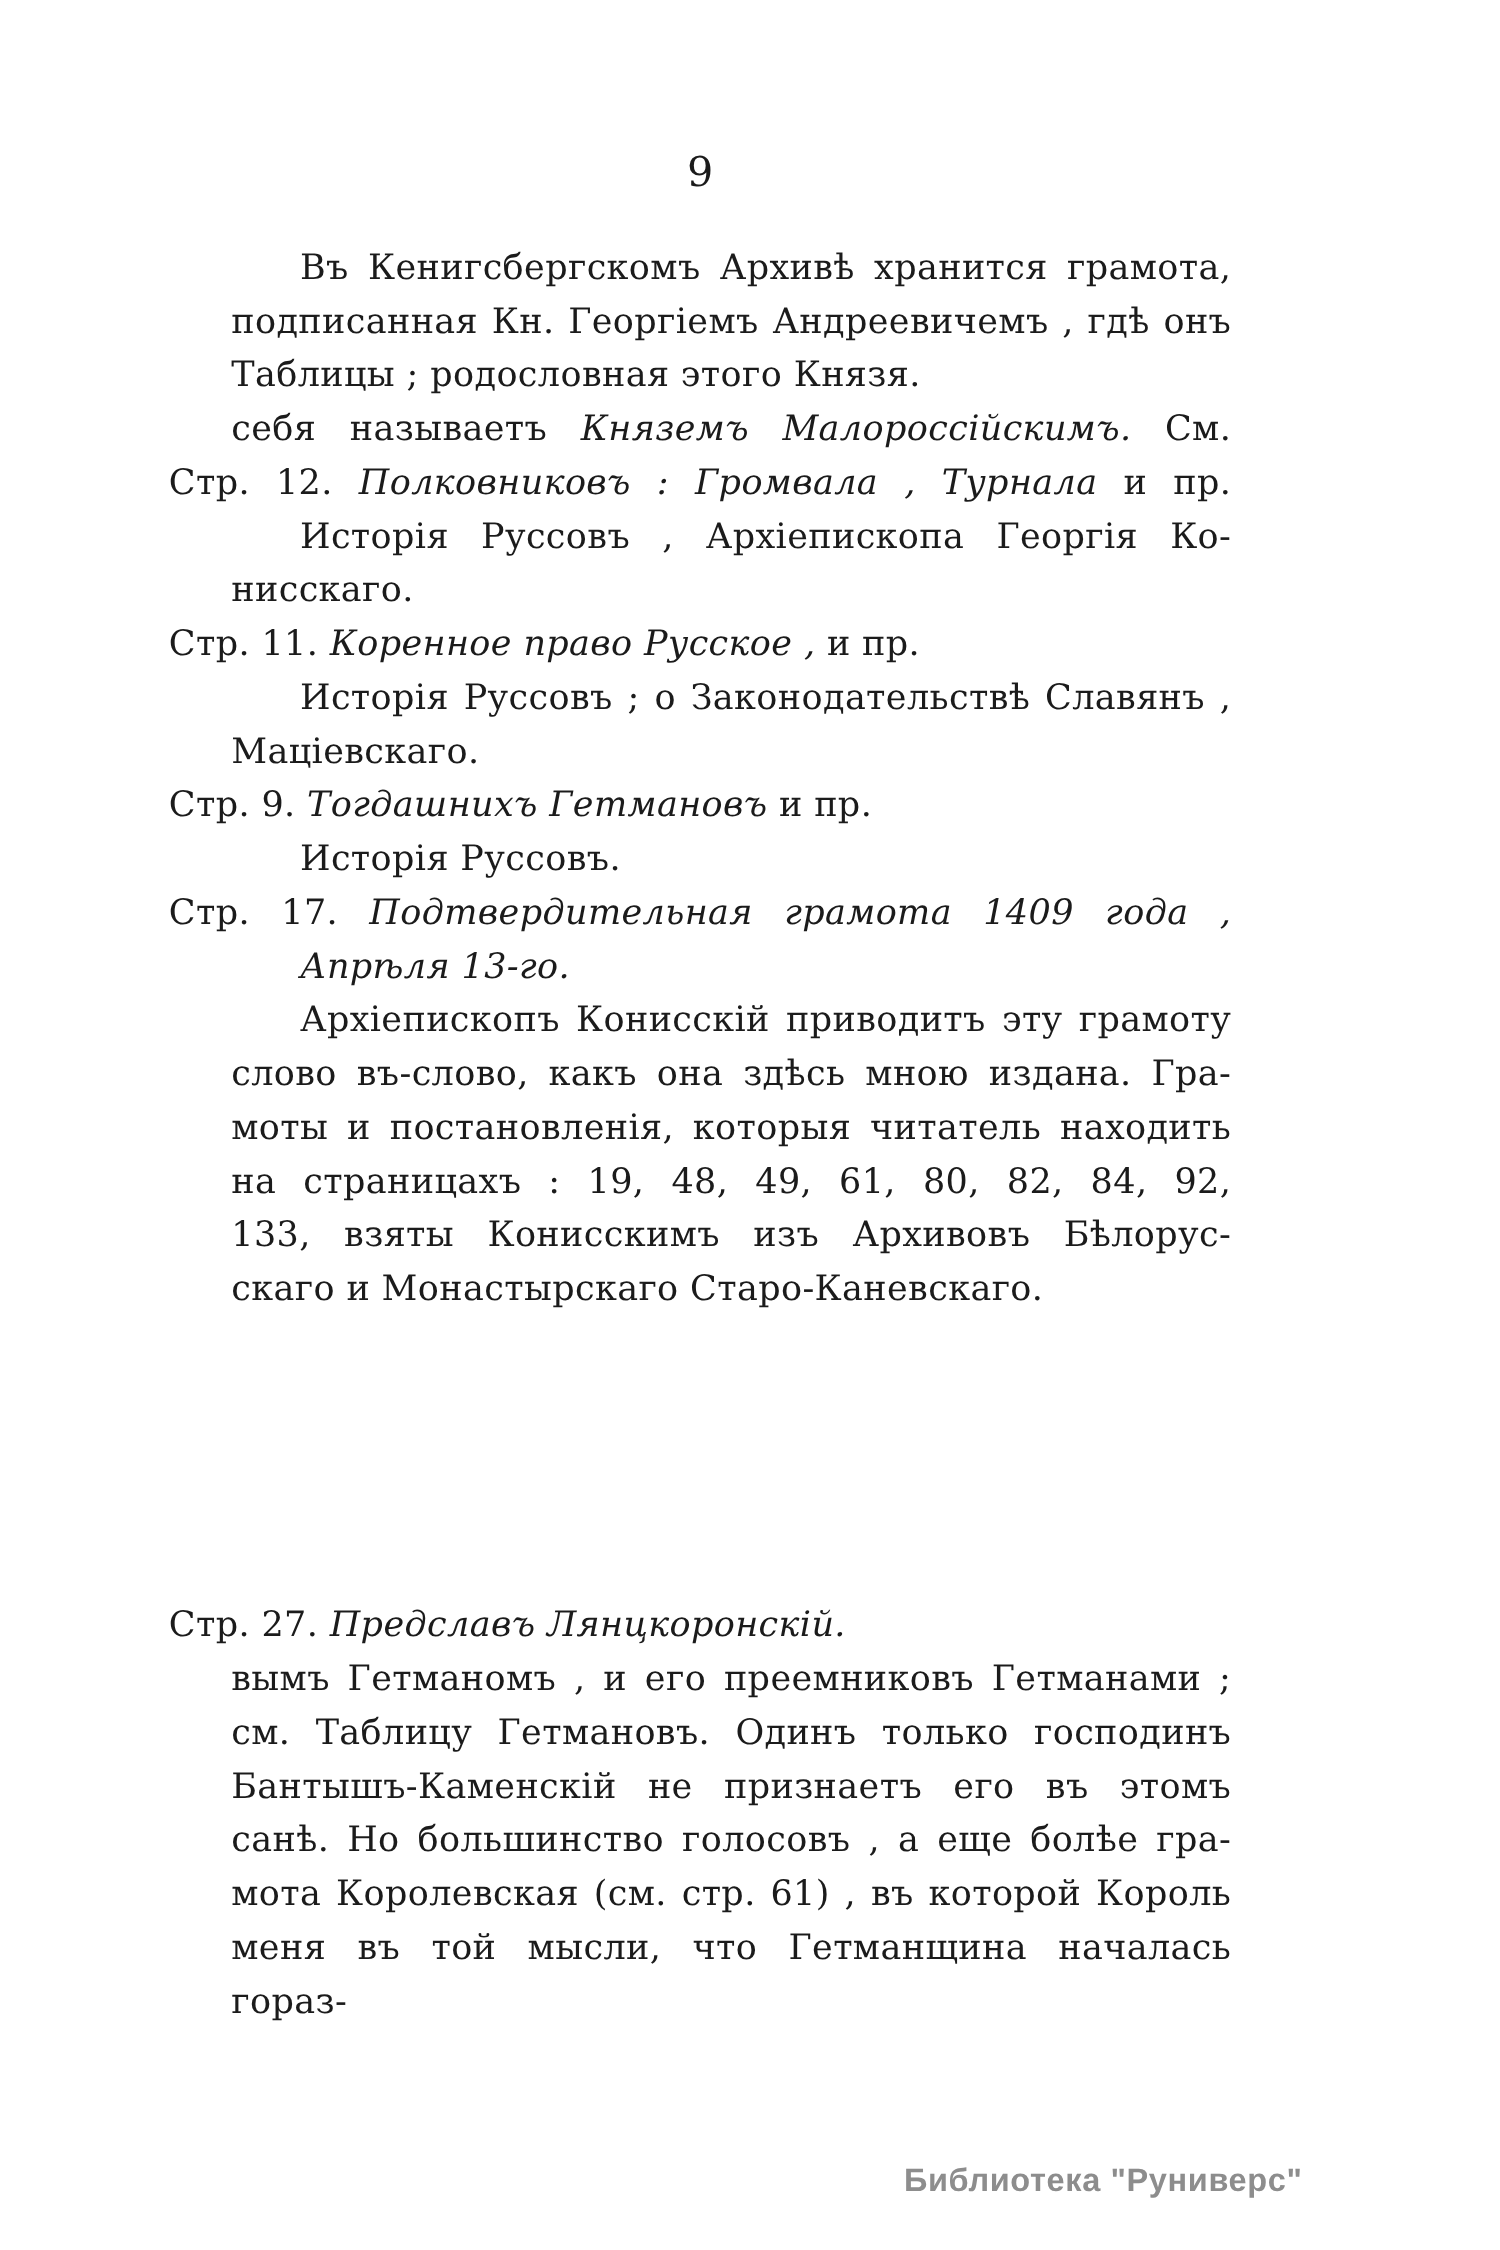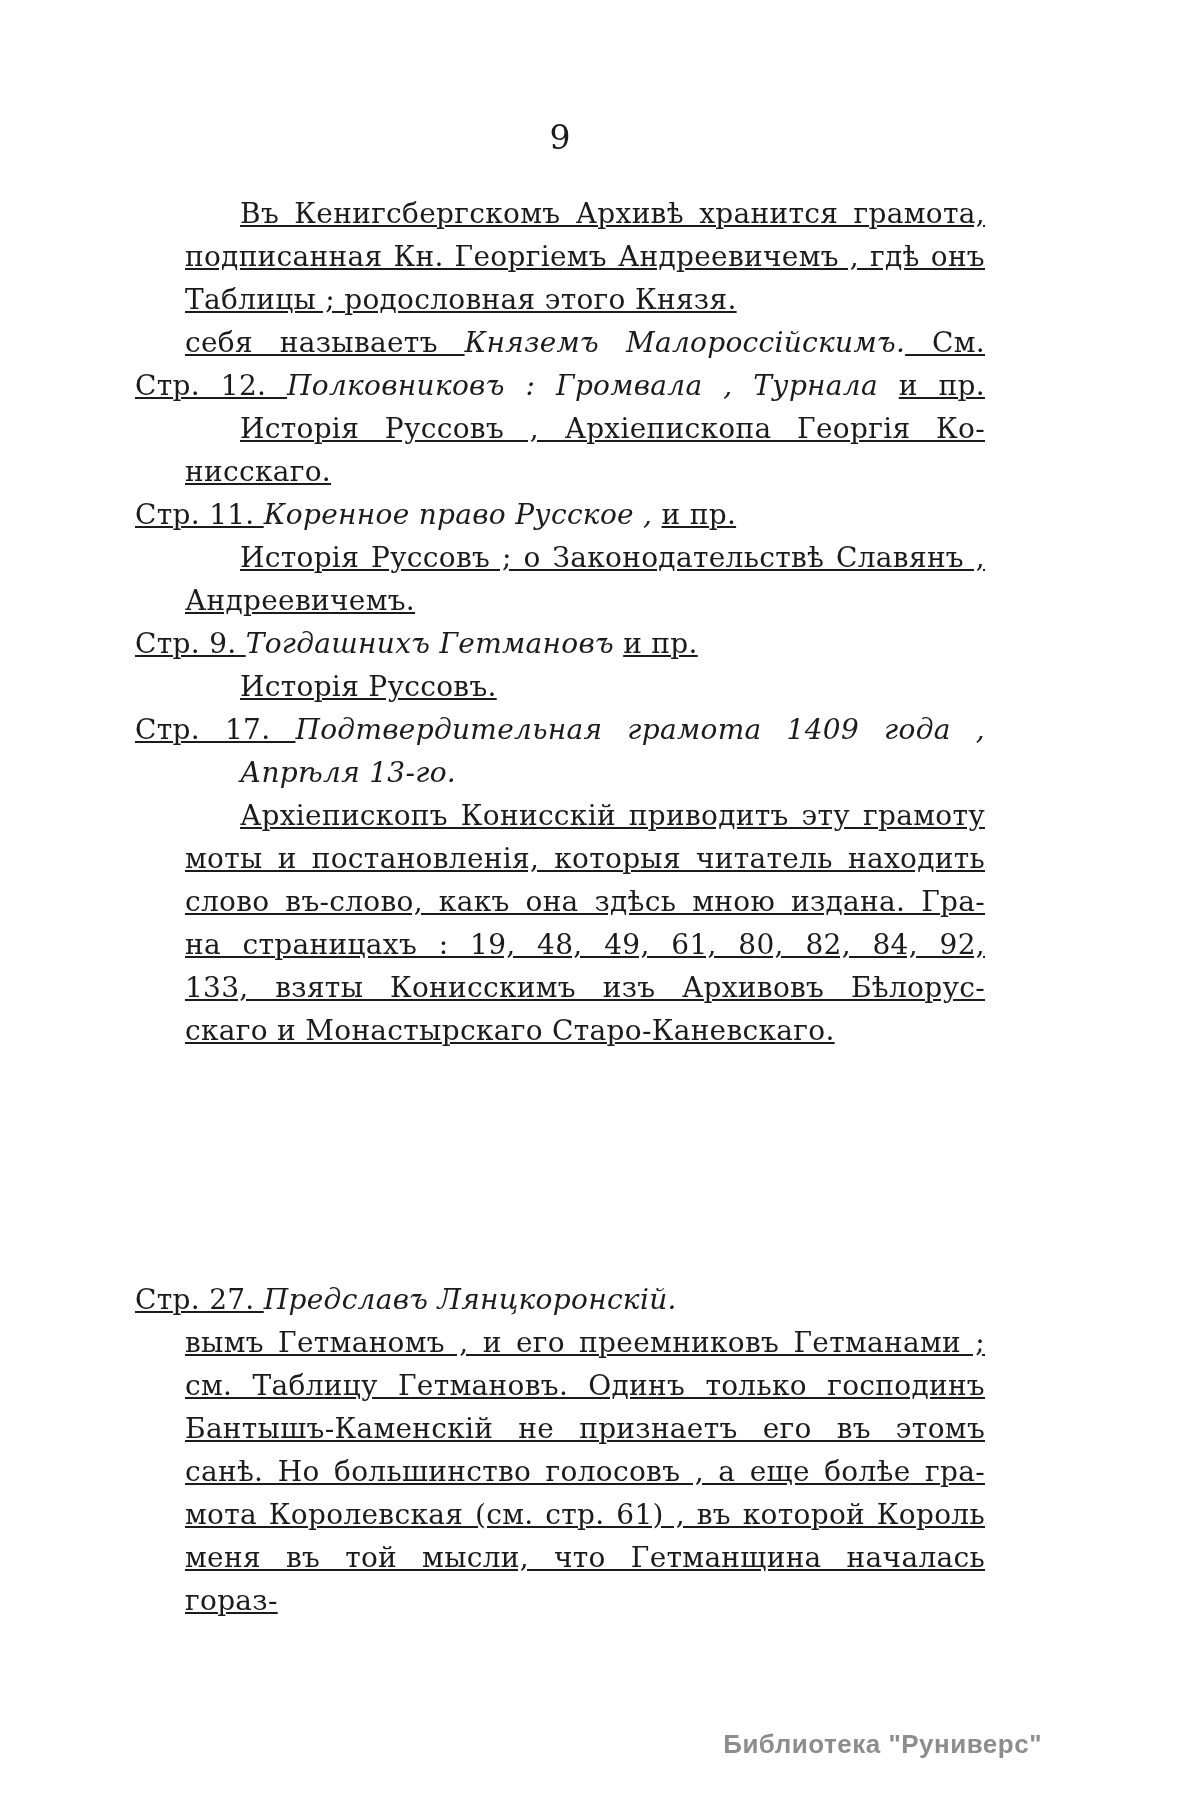--- a/index.html
+++ b/index.html
@@ -16,21 +16,21 @@
   .b1{top:192px;}
   .b2{top:1278px;}
   .ln{
     height:43px;line-height:43px;font-size:28px;
     letter-spacing:0.3px;
   }
   .pl1{padding-left:50px;}
   .pl2{padding-left:105px;}
   .just{text-align:justify;text-align-last:justify;}
   .it{font-style:italic;}
-  .rm{font-style:normal;text-decoration:underline;}
+  .rm{font-style:normal;}
   .chapter{
     position:absolute;top:1134px;left:135px;width:850px;margin:0;
     text-align:center;font-size:62px;font-weight:bold;
     letter-spacing:4px;word-spacing:20px;line-height:74px;
   }
   .chapter-inner{
     display:inline-block;
     transform:translateX(-41px) scaleX(0.82);
     transform-origin:center;
     color:#171717;
@@ -52,28 +52,28 @@
   <section class="block b1">
     <div class="ln pl2 just"><span class="rm">Въ Кенигсбергскомъ Архивѣ хранится грамота,</span></div>
     <div class="ln pl1 just"><span class="rm">подписанная Кн. Георгіемъ Андреевичемъ , гдѣ онъ</span></div>
     <div class="ln pl1"><span class="rm">Таблицы ; родословная этого Князя.</span></div>
     <div class="ln pl1 just"><span class="rm">себя называетъ </span><span class="it">Княземъ Малороссійскимъ.</span><span class="rm"> См.</span></div>
     <div class="ln pl0 just"><span class="rm">Стр. 12. </span><span class="it">Полковниковъ : Громвала , Турнала </span><span class="rm">и пр.</span></div>
     <div class="ln pl2 just"><span class="rm">Исторія Руссовъ , Архіепископа Георгія Ко-</span></div>
     <div class="ln pl1"><span class="rm">нисскаго.</span></div>
     <div class="ln pl0"><span class="rm">Стр. 11. </span><span class="it">Коренное право Русское , </span><span class="rm">и пр.</span></div>
     <div class="ln pl2 just"><span class="rm">Исторія Руссовъ ; о Законодательствѣ Славянъ ,</span></div>
-    <div class="ln pl1"><span class="rm">Андреевичемъ.</span></div>
+    <div class="ln pl1"><span class="rm">Маціевскаго.</span></div>
     <div class="ln pl0"><span class="rm">Стр. 9. </span><span class="it">Тогдашнихъ Гетмановъ </span><span class="rm">и пр.</span></div>
     <div class="ln pl2"><span class="rm">Исторія Руссовъ.</span></div>
     <div class="ln pl0 just"><span class="rm">Стр. 17. </span><span class="it">Подтвердительная грамота 1409 года ,</span></div>
     <div class="ln pl2"><span class="it">Апрѣля 13-го.</span></div>
     <div class="ln pl2 just"><span class="rm">Архіепископъ Конисскій приводитъ эту грамоту</span></div>
+    <div class="ln pl1 just"><span class="rm">слово въ-слово, какъ она здѣсь мною издана. Гра-</span></div>
     <div class="ln pl1 just"><span class="rm">моты и постановленія, которыя читатель находить</span></div>
-    <div class="ln pl1 just"><span class="rm">слово въ-слово, какъ она здѣсь мною издана. Гра-</span></div>
     <div class="ln pl1 just"><span class="rm">на страницахъ : 19, 48, 49, 61, 80, 82, 84, 92,</span></div>
     <div class="ln pl1 just"><span class="rm">133, взяты Конисскимъ изъ Архивовъ Бѣлорус-</span></div>
     <div class="ln pl1"><span class="rm">скаго и Монастырскаго Старо-Каневскаго.</span></div>
   </section>
 
 
   <section class="block b2">
     <div class="ln pl0"><span class="rm">Стр. 27. </span><span class="it">Предславъ Лянцкоронскій.</span></div>
     <div class="ln pl1 just"><span class="rm">вымъ Гетманомъ , и его преемниковъ Гетманами ;</span></div>
     <div class="ln pl1 just"><span class="rm">см. Таблицу Гетмановъ. Одинъ только господинъ</span></div>

